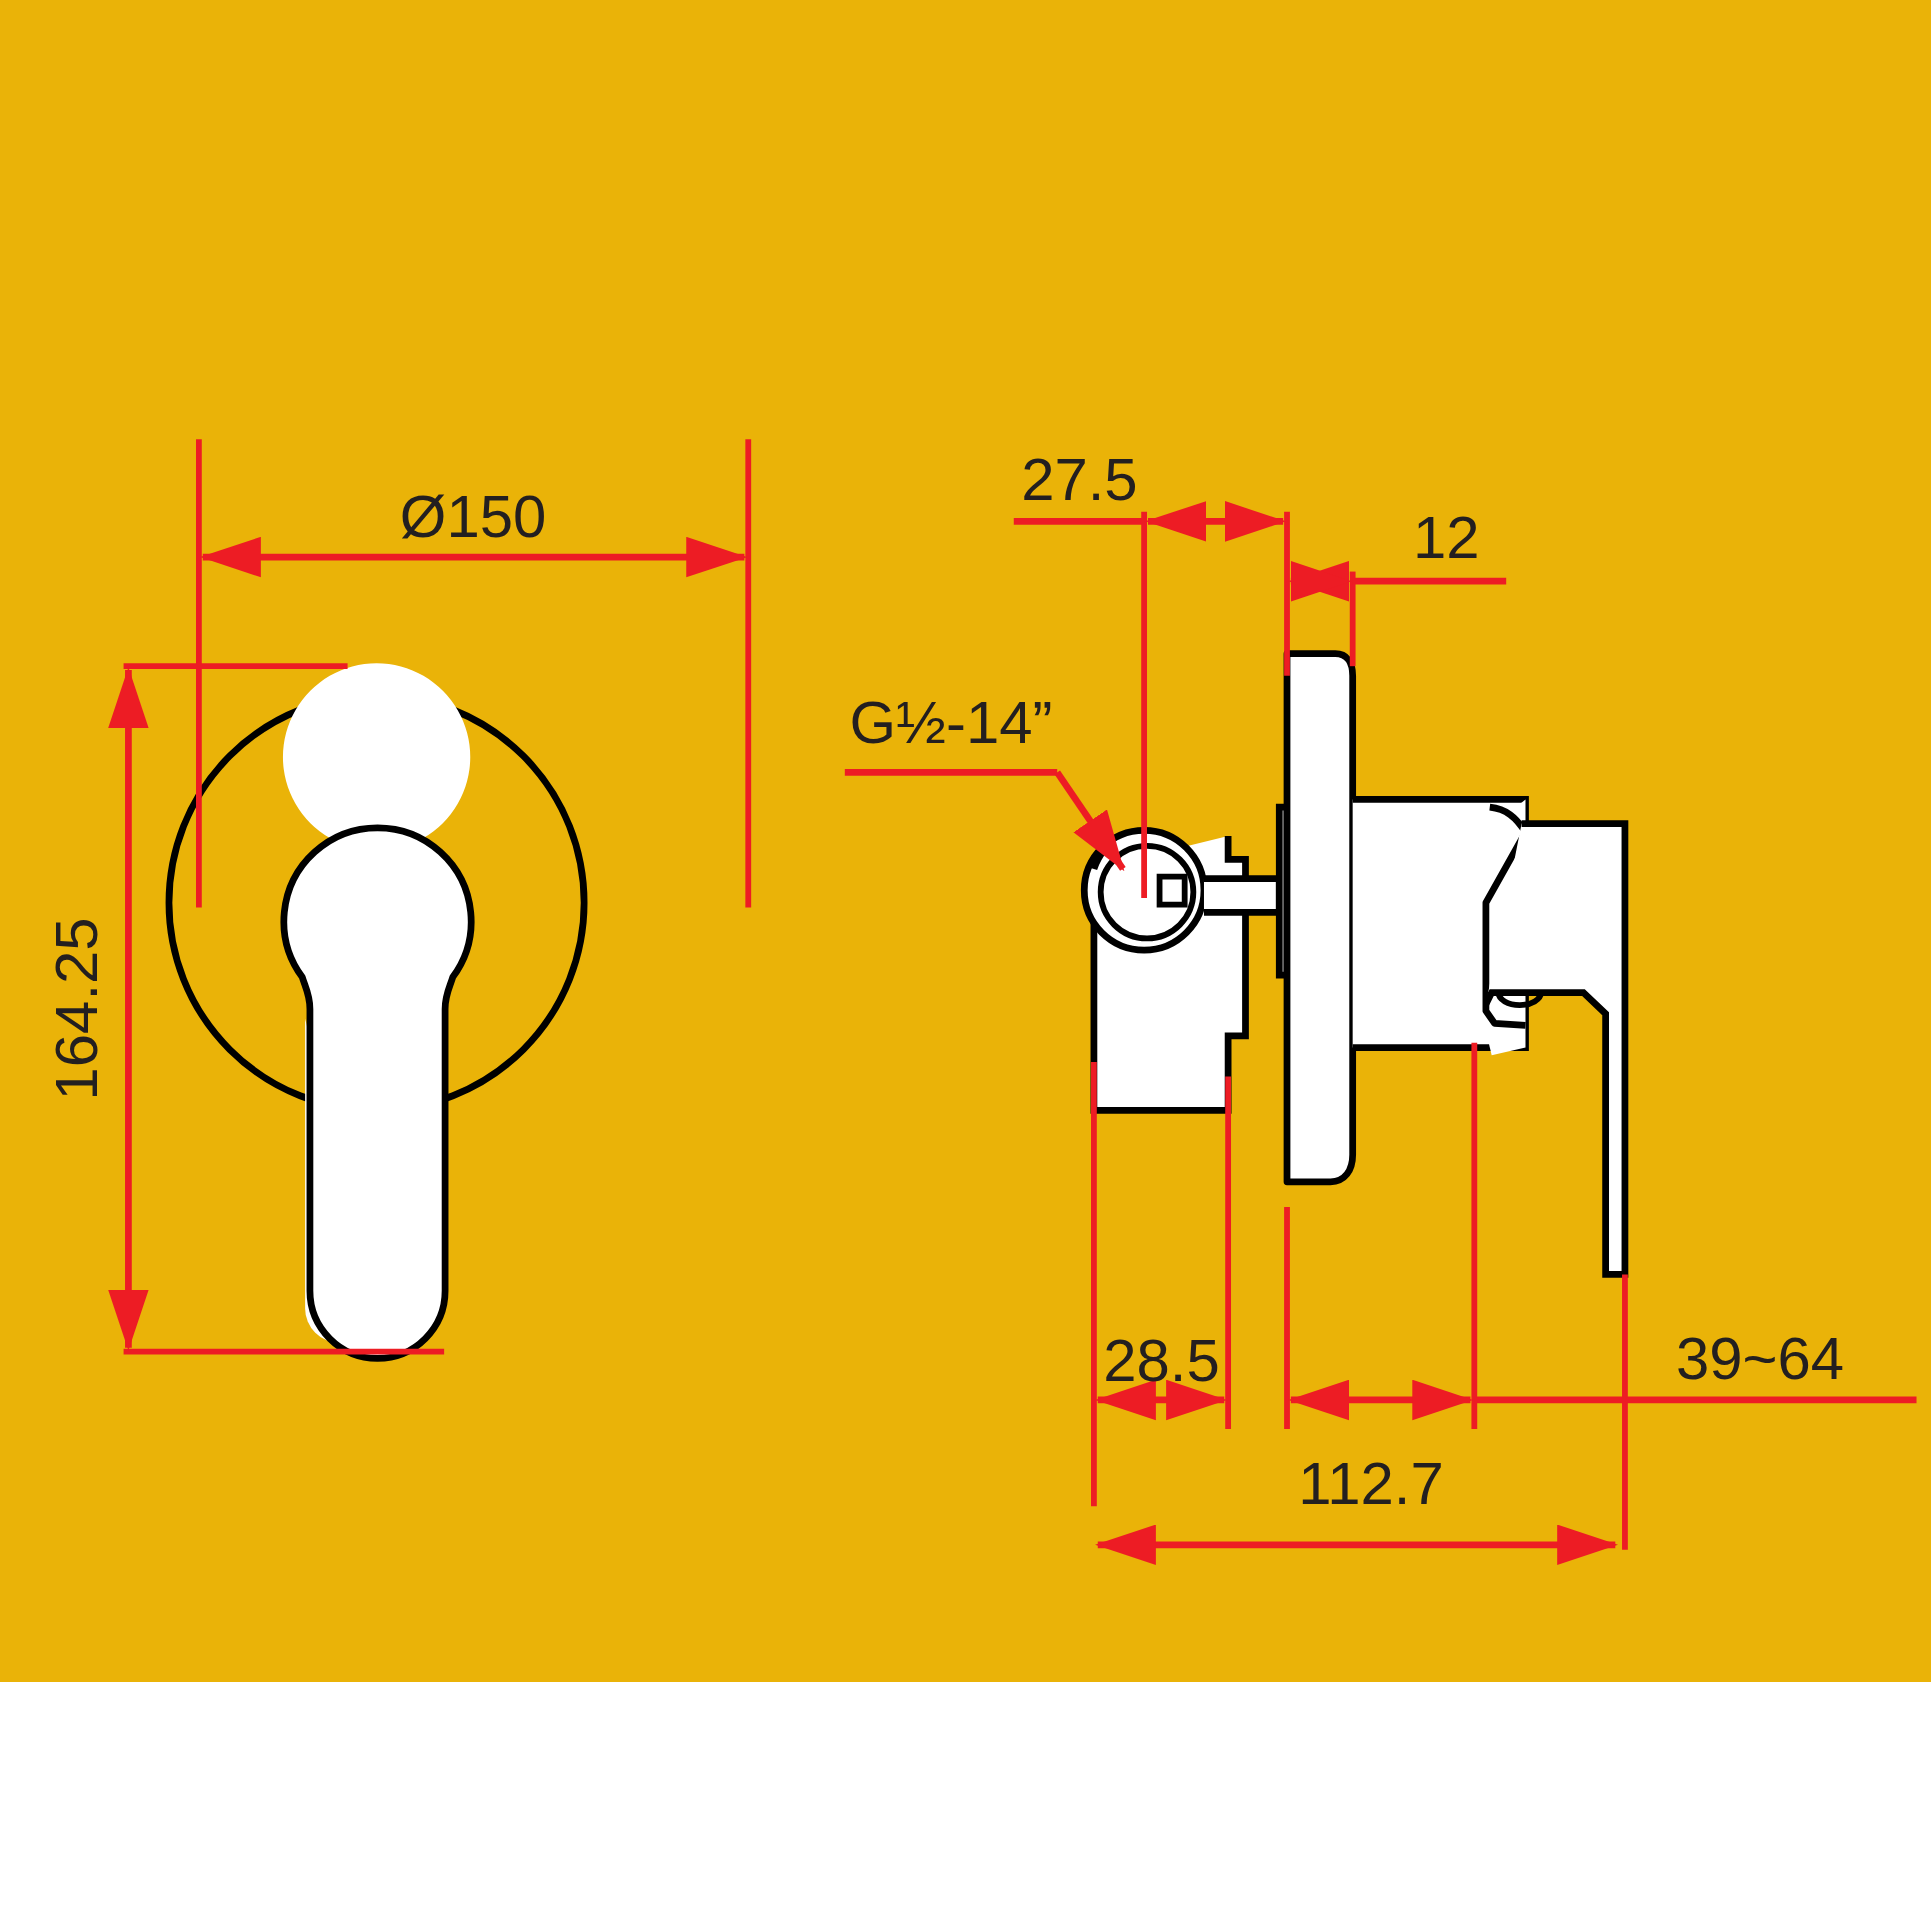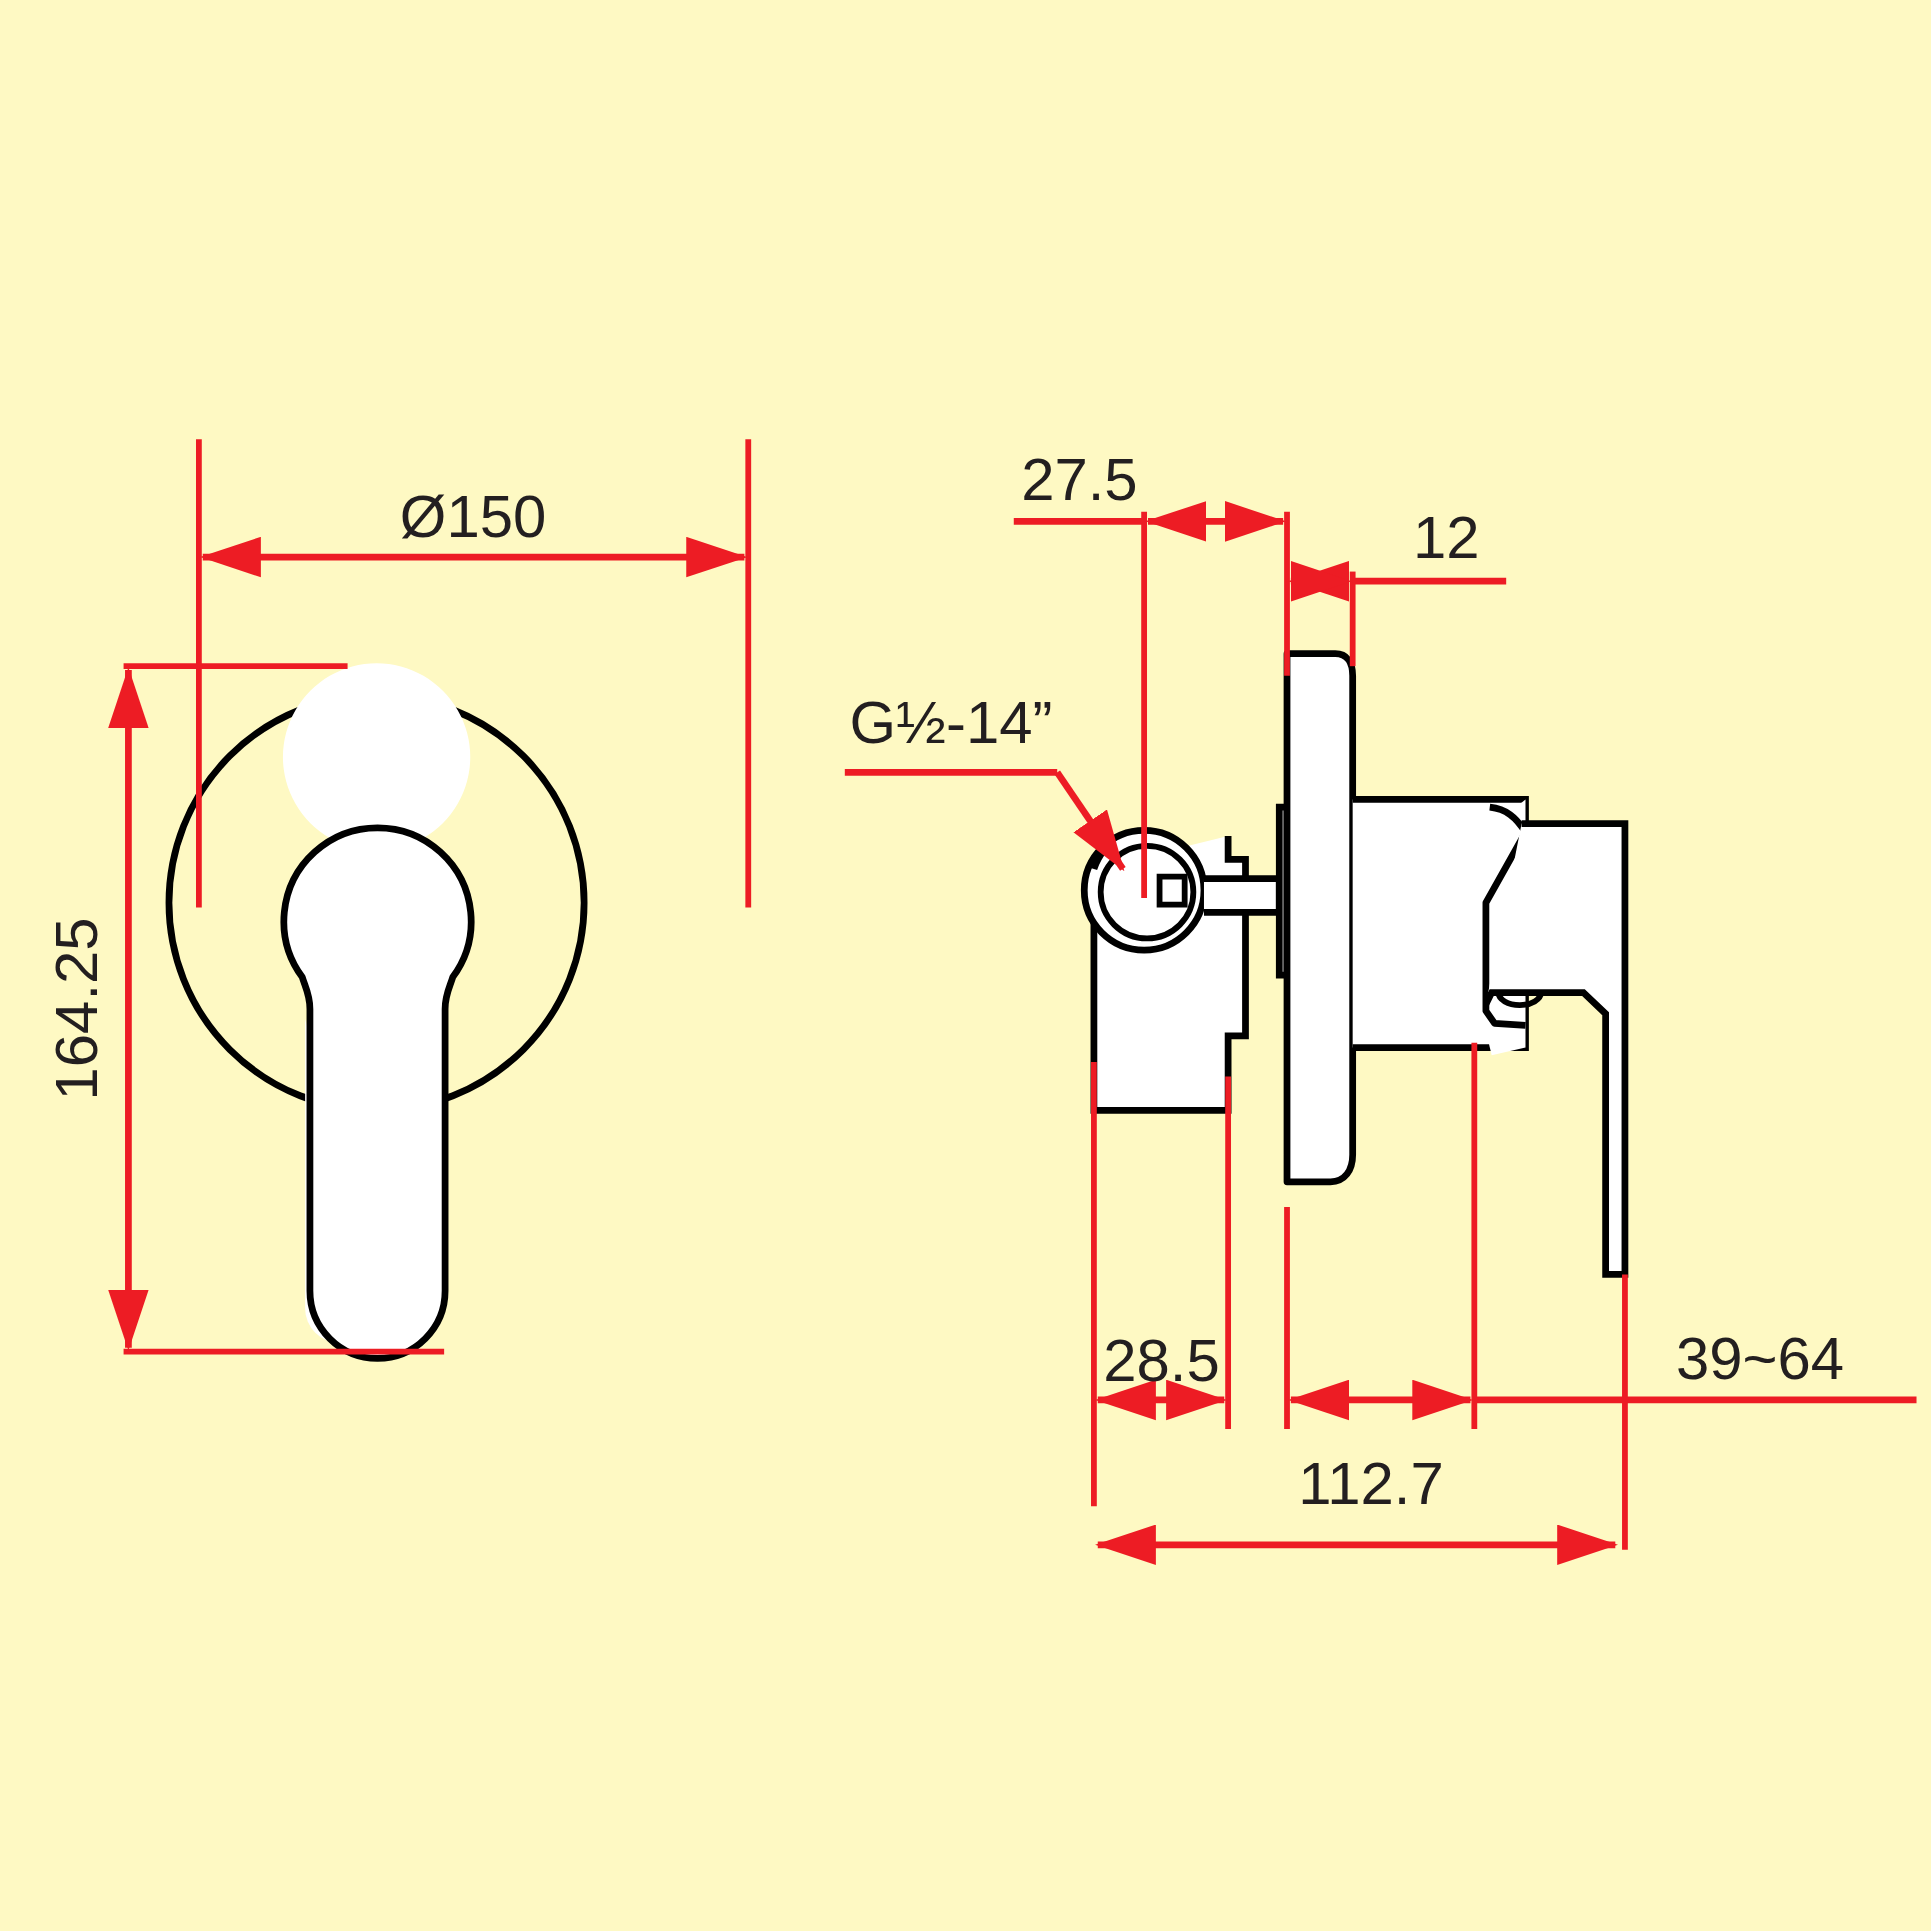--- a/index.html
+++ b/index.html
@@ -9,22 +9,22 @@
   }
   body {
     width: 1931px;
     height: 1931px;
     overflow: hidden;
     font-family: "Liberation Sans", sans-serif;
   }
   #sheet {
     position: relative;
     width: 1931px;
-    height: 1931px;
-    background: #fef9c3;
+    height: 1682px;
+    background: #eab308;
   }
   #drawing {
     position: absolute;
     left: 0;
     top: 0;
     width: 1931px;
     height: 1931px;
   }
   .dim-text {
     font-family: "Liberation Sans", sans-serif;

